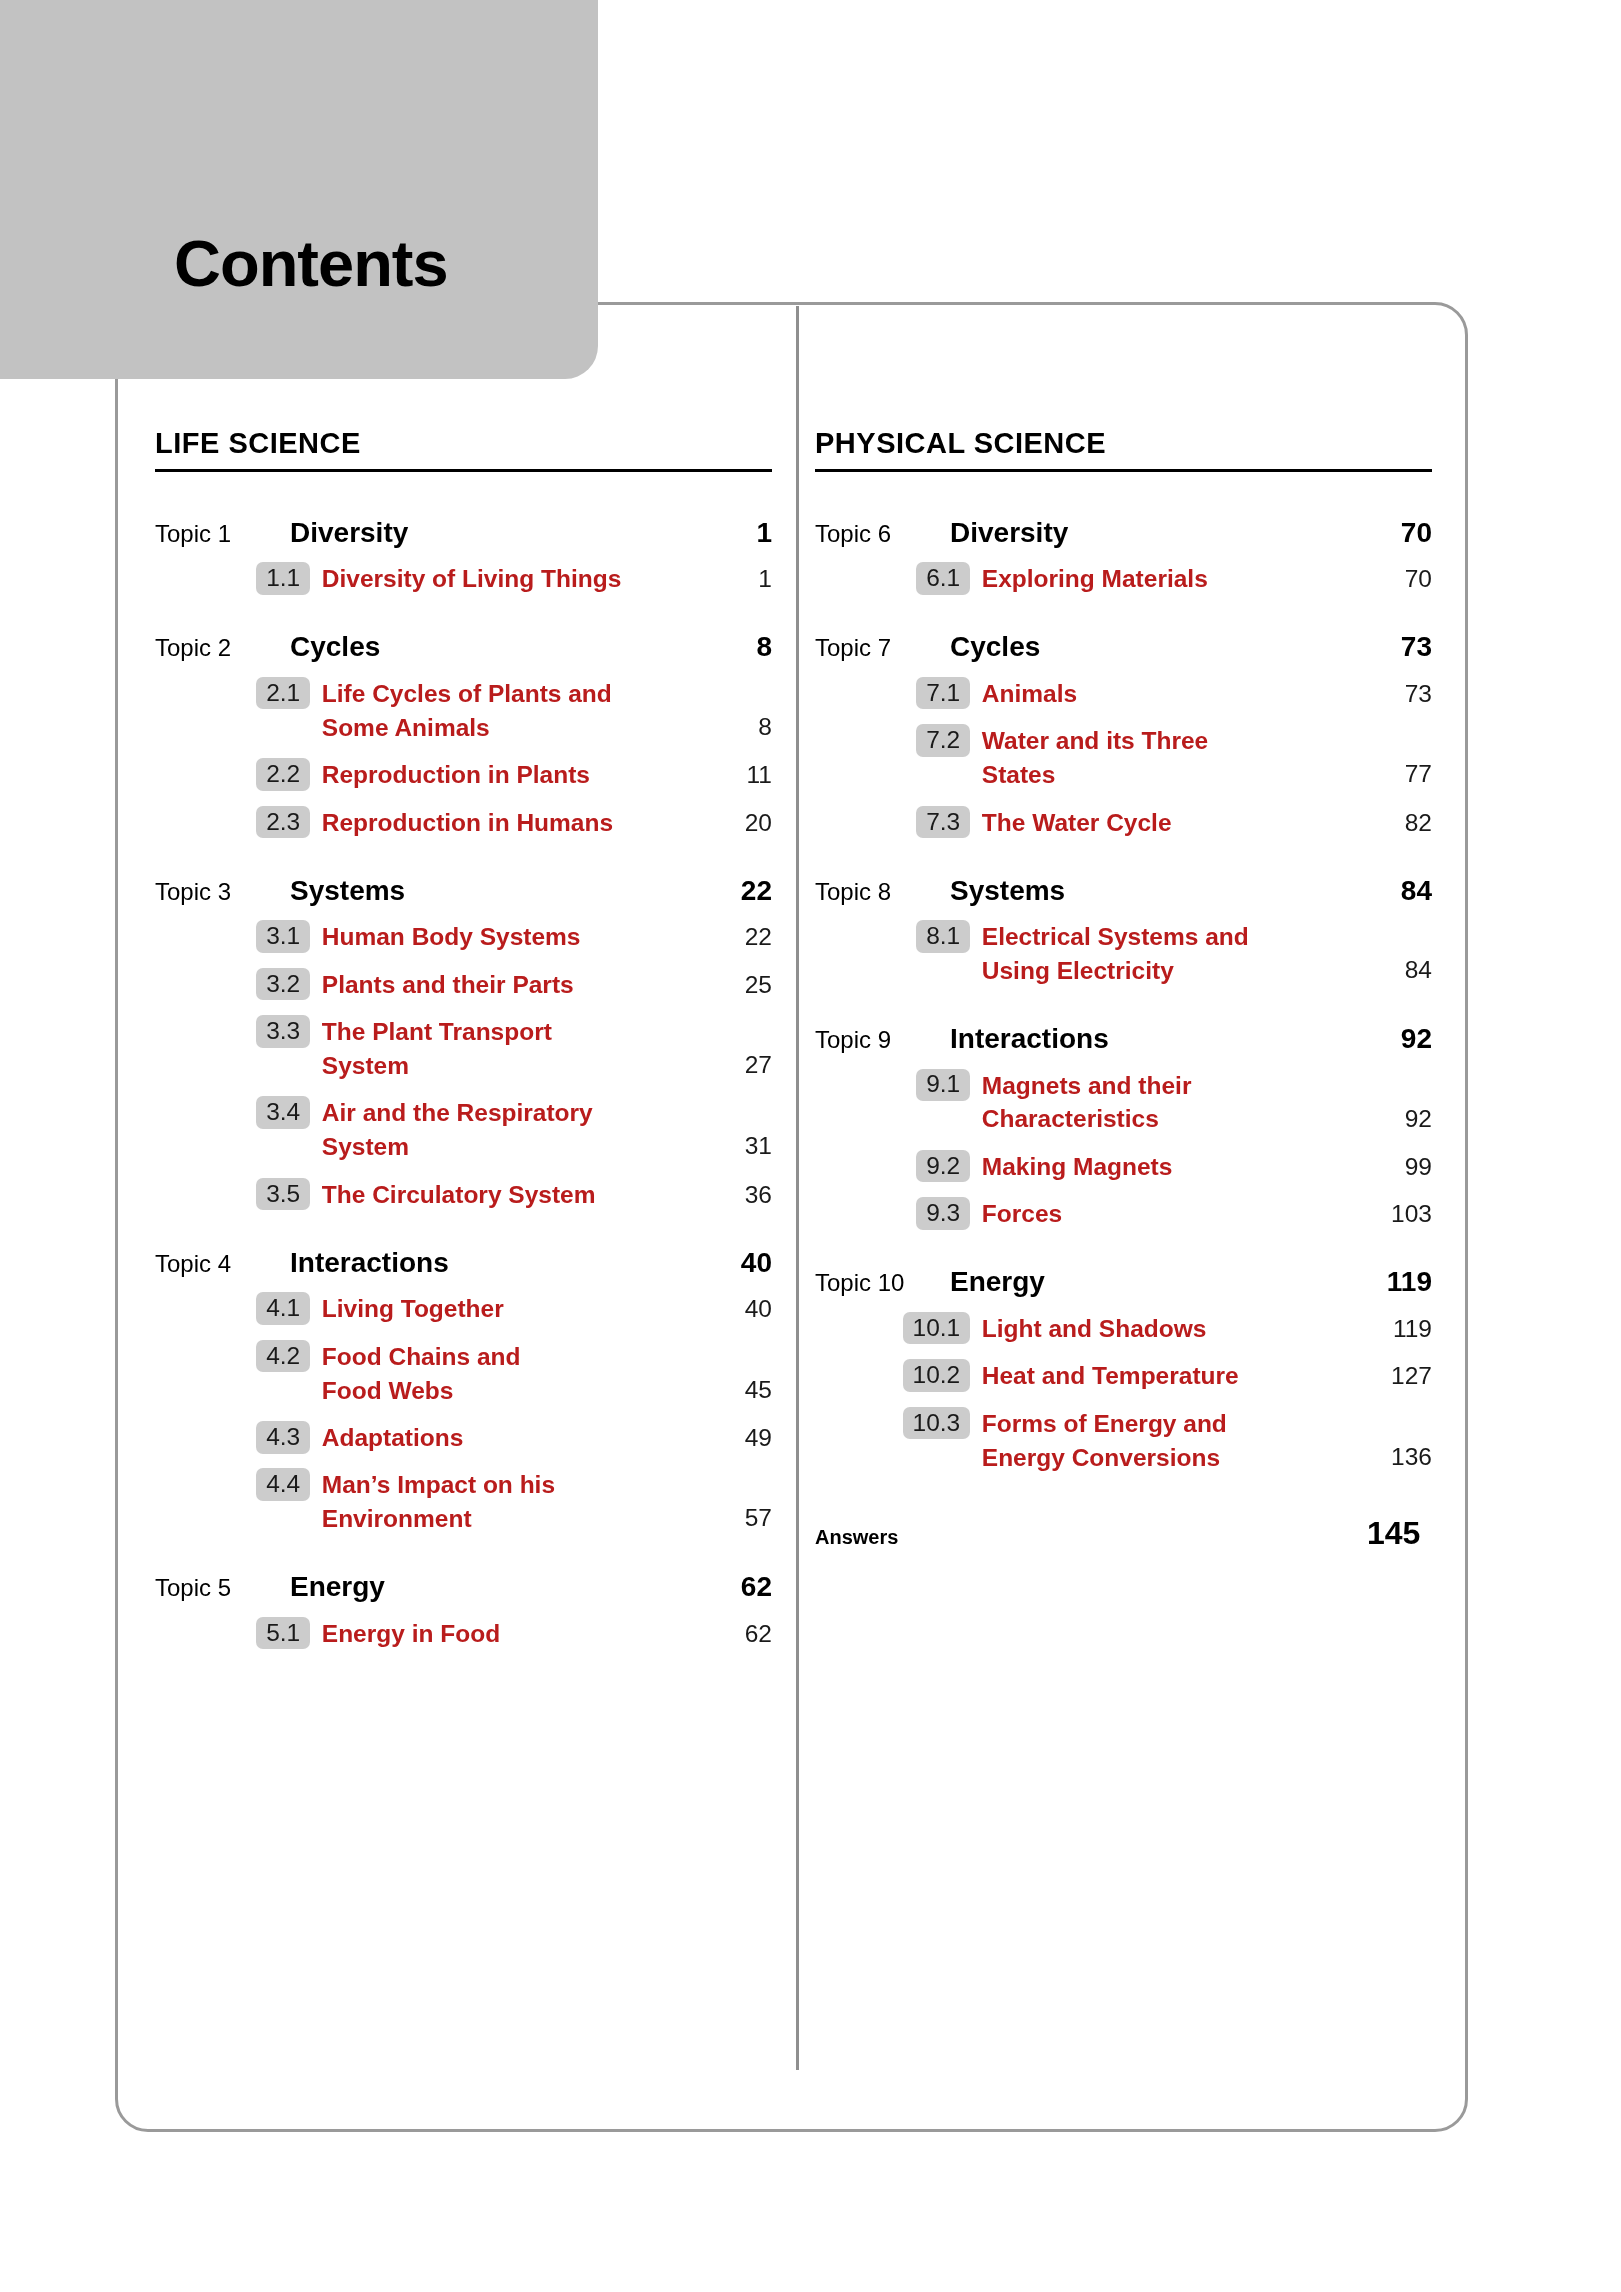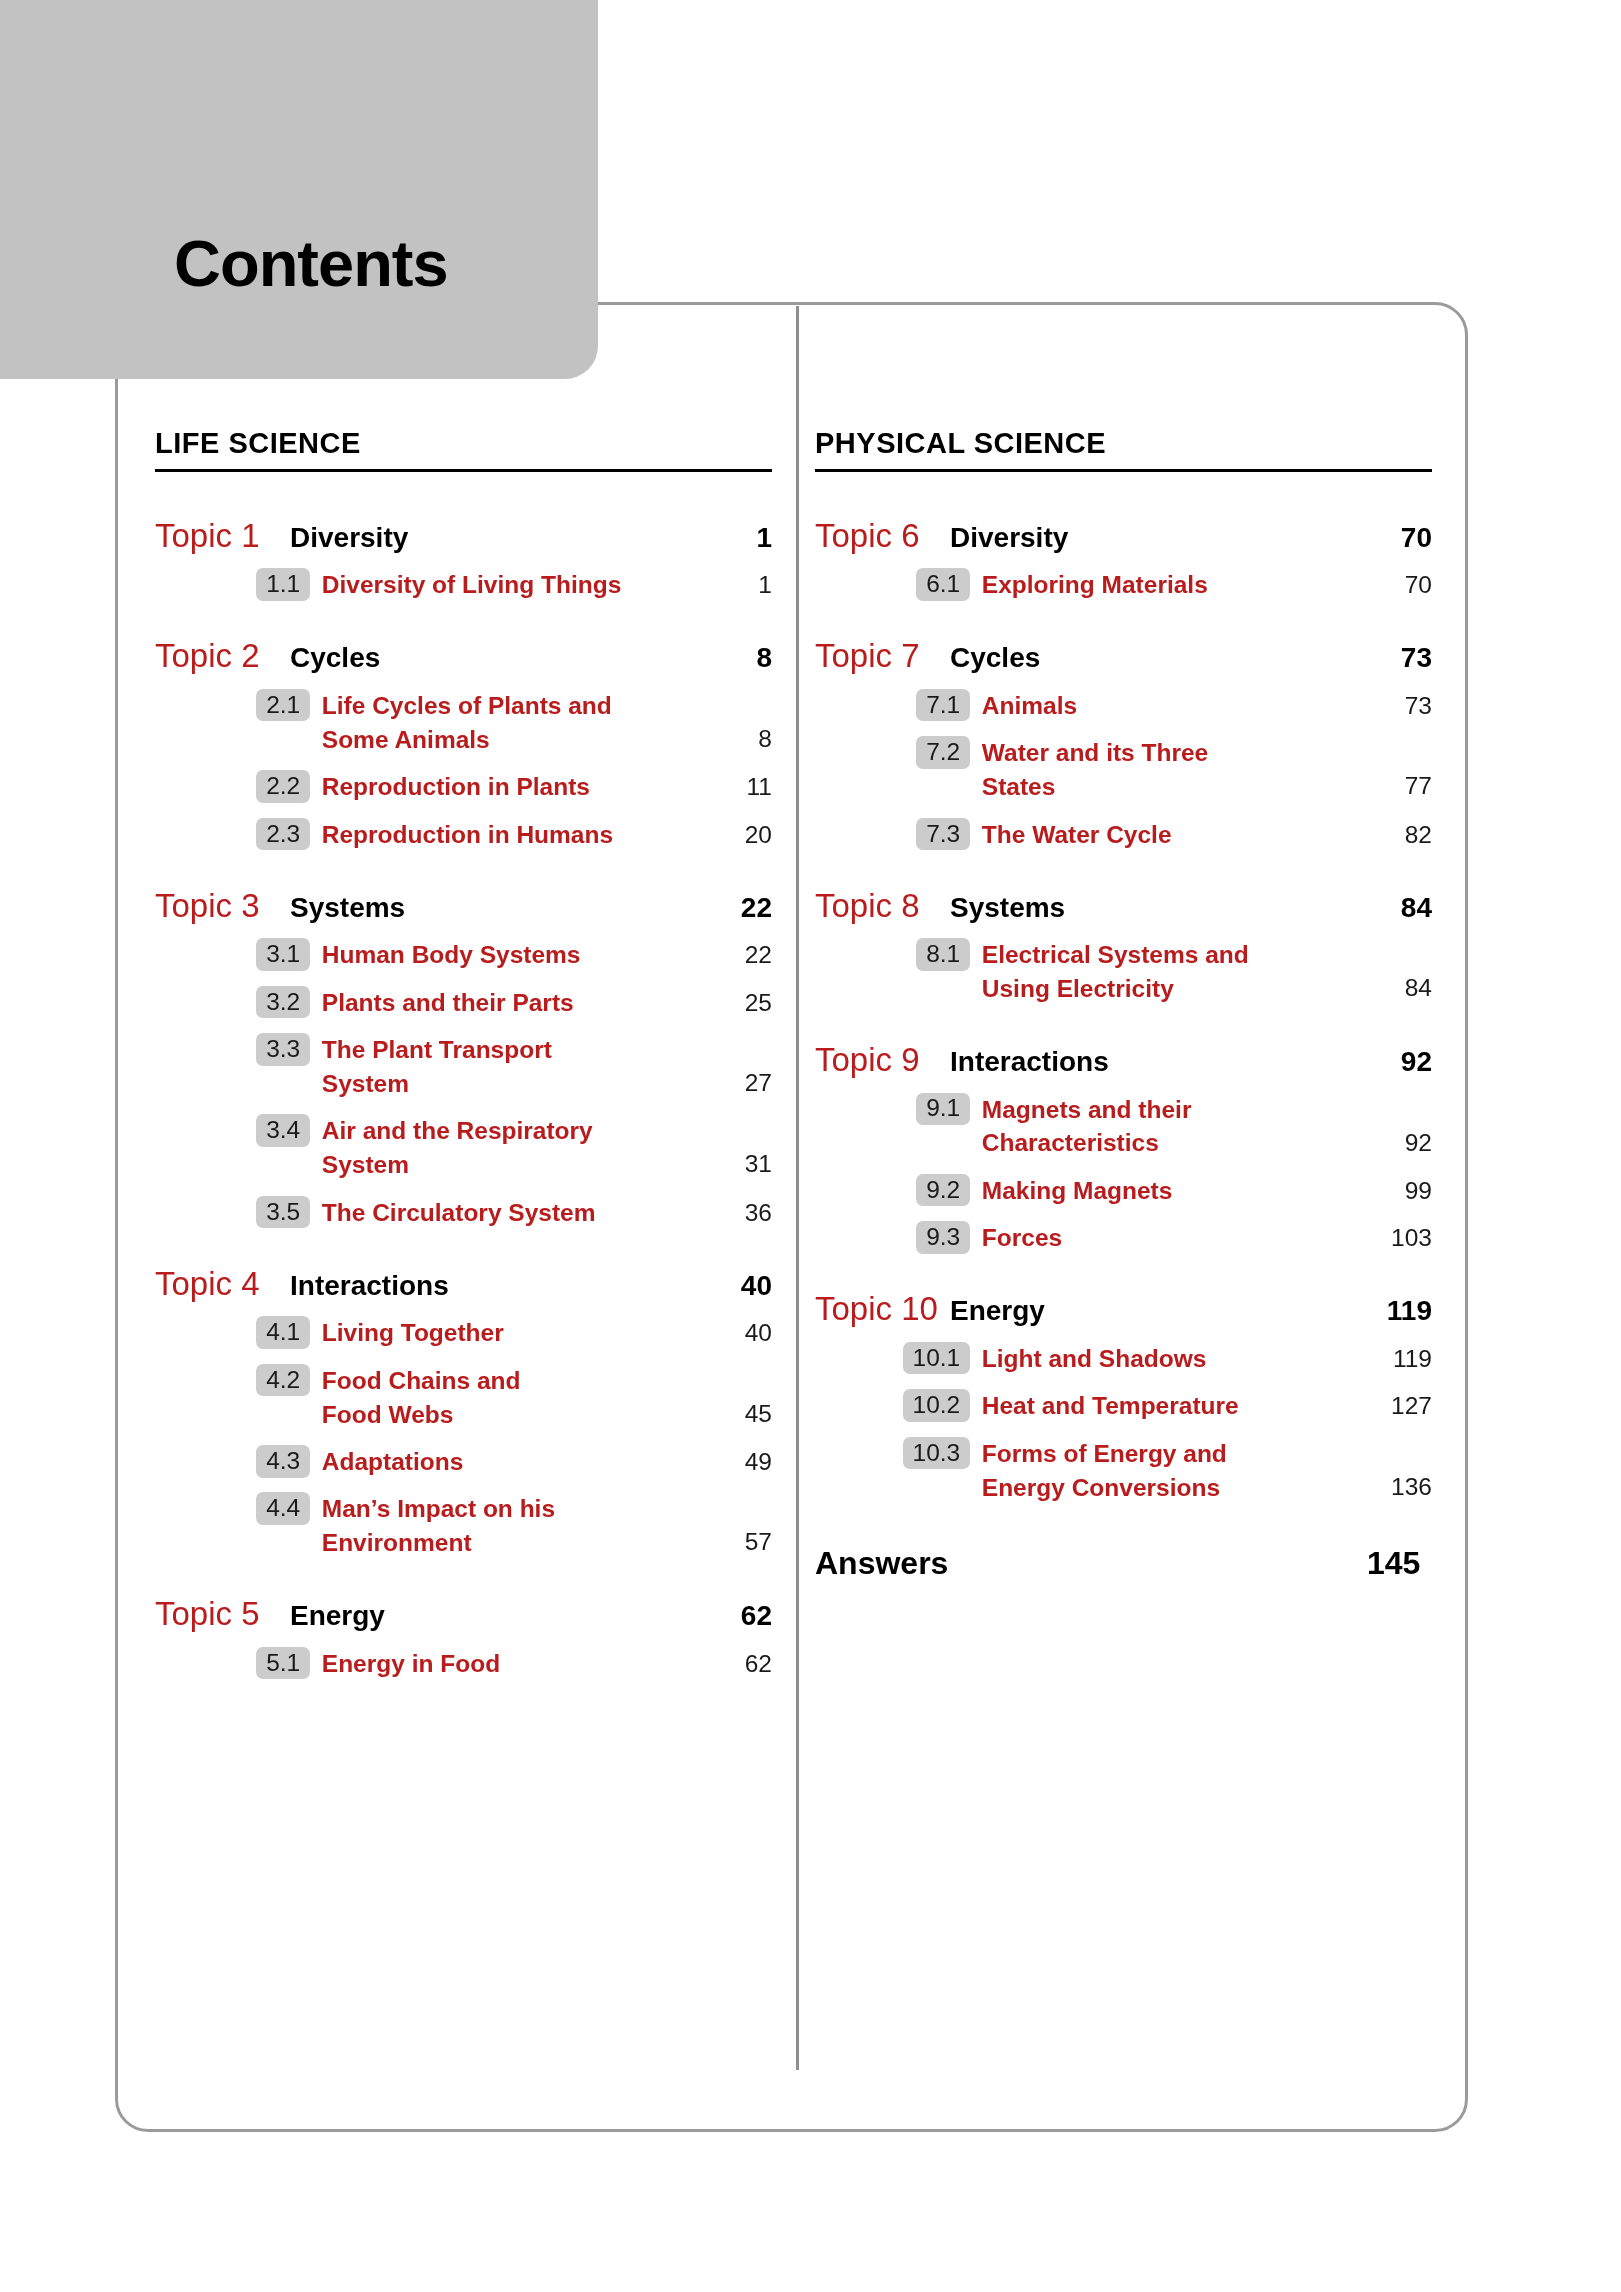--- a/index.html
+++ b/index.html
@@ -89,22 +89,22 @@
     margin-bottom: 35px;
   }
   .topic-row {
     display: flex;
     align-items: baseline;
     margin-bottom: 11.8px;
   }
   .topic-num {
     width: 135px;
     flex: none;
-    font-size: 33px;
-    color: #b91c1c;
+    font-size: 24px;
+    color: #000000;
     white-space: nowrap;
   }
   .topic-title {
     flex: 1 1 auto;
     font-size: 28px;
     font-weight: bold;
     color: #000;
   }
   .topic-page {
     flex: none;
@@ -163,21 +163,21 @@
   #col-physical .sub-badge-cell { padding-left: 80px; width: 155px; }
 
   
   .answers-row {
     display: flex;
     align-items: baseline;
     margin-top: 41px;
   }
   .answers-label {
     flex: 1 1 auto;
-    font-size: 32px;
+    font-size: 20px;
     font-weight: bold;
     color: #000;
   }
   .answers-page {
     flex: none;
     width: 65px;
     text-align: left;
     font-size: 32px;
     font-weight: bold;
     color: #000;

